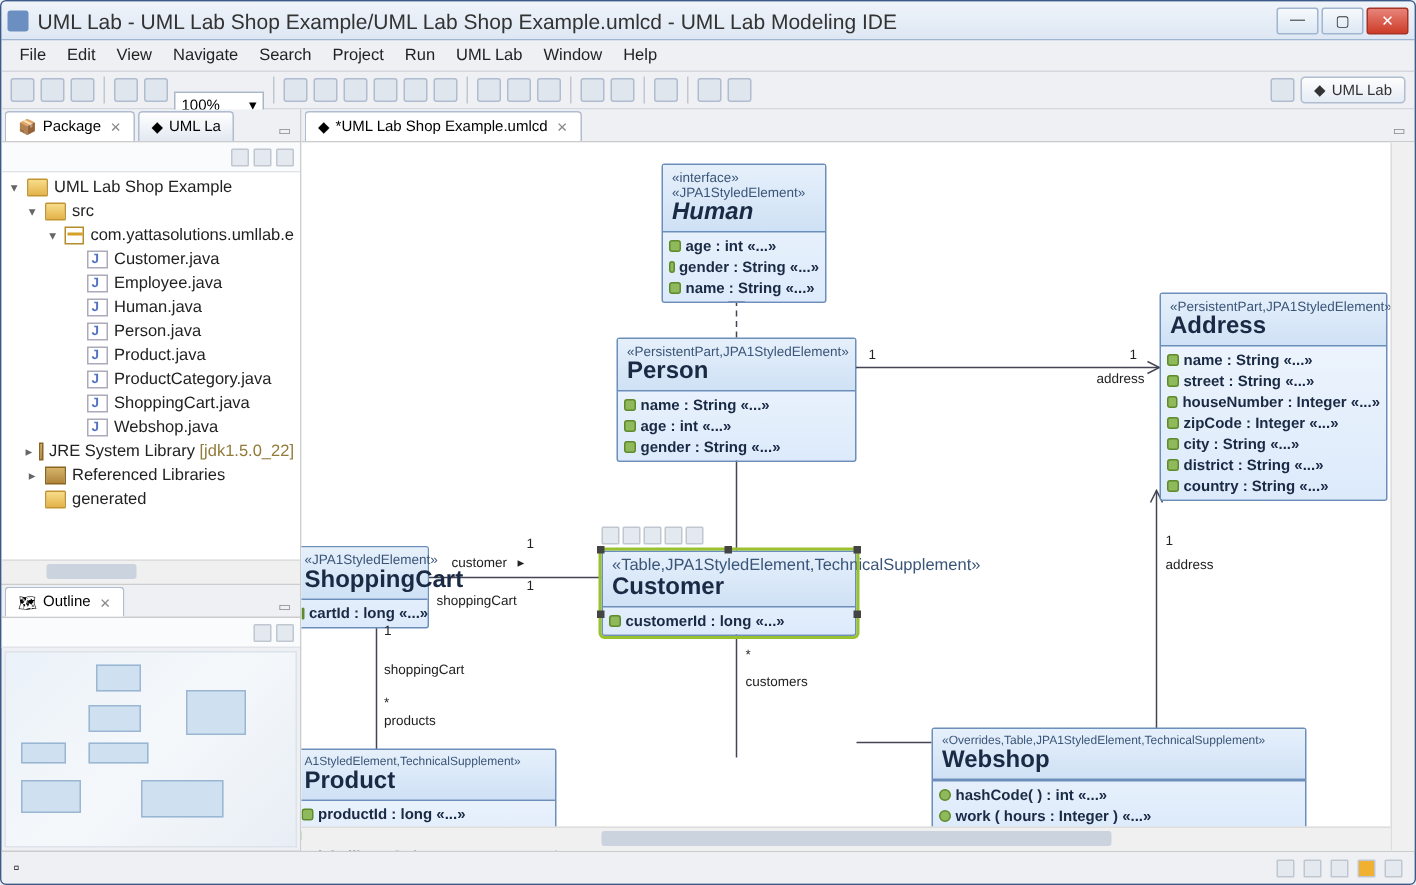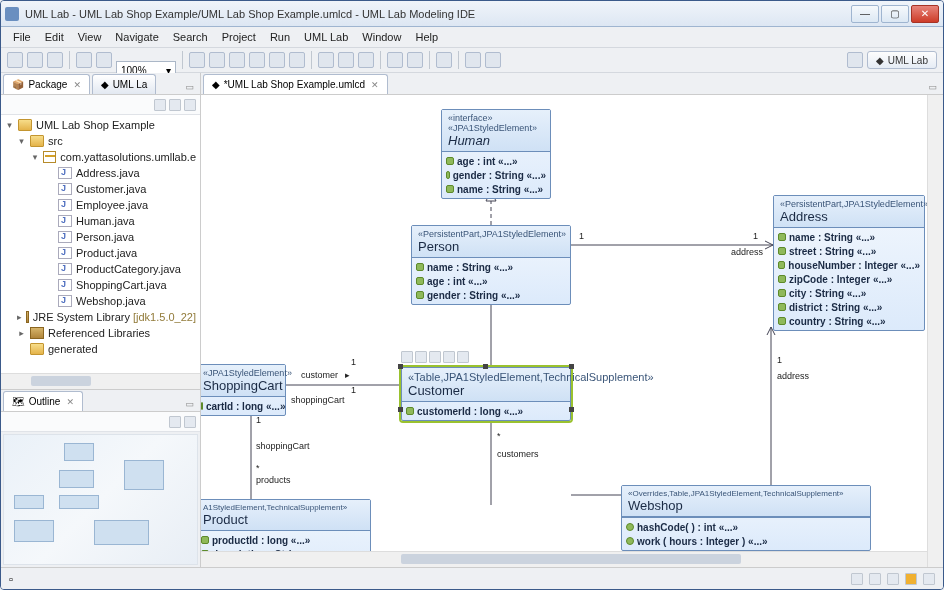--- a/index.html
+++ b/index.html
@@ -1,19 +1,19 @@
 <!DOCTYPE html>
 <html><head>
 <meta charset="utf-8">
 <style>
 * { margin: 0; padding: 0; box-sizing: border-box; }
 body { font-family: Tahoma, Arial, sans-serif; font-size: 11px; background: #eef0f3; width: 944px; height: 590px; overflow: hidden; border: 1px solid #3b5a8a; border-radius: 4px; }
 .titlebar { height: 26px; background: linear-gradient(#f0f4fa, #dde7f3); display: flex; align-items: center; padding: 0 4px; border-bottom: 1px solid #9fb5d0; }
 .titlebar-icon { width: 14px; height: 14px; background: #6a8fc0; border-radius: 2px; margin-right: 6px; }
-.titlebar-text { flex: 1; color: #333; font-size: 11px; }
+.titlebar-text { flex: 1; color: #333; font-size: 14px; }
 .win-btns { display: flex; gap: 2px; }
 .win-btn { width: 28px; height: 18px; border: 1px solid #9fb5d0; background: linear-gradient(#f6f9fc,#dce8f4); border-radius: 2px; display: flex; align-items: center; justify-content: center; font-size: 10px; color: #333; }
 .win-btn.close { background: linear-gradient(#e7847a,#cd3c28); color: #fff; border-color: #a63325; }
 .menubar { height: 20px; background: #eef0f3; display: flex; align-items: center; padding: 0 6px; gap: 2px; }
 .menubar span { padding: 2px 6px; color: #222; cursor: default; }
 .toolbar { height: 26px; background: #eef0f3; border-top: 1px solid #d4d8de; border-bottom: 1px solid #d4d8de; display: flex; align-items: center; padding: 0 6px; gap: 4px; }
 .tb-ico { width: 16px; height: 16px; background: #e0e6ee; border: 1px solid #b0bccf; border-radius: 2px; }
 .tb-sep { width: 1px; height: 18px; background: #c0c7d0; margin: 0 2px; }
 .zoom-box { width: 60px; height: 18px; border: 1px solid #abb7c7; background: #fff; display: flex; align-items: center; padding: 0 4px; font-size: 10px; margin-top: 20px; }
 .right-chip { margin-left: auto; display: flex; gap: 4px; align-items: center; }
@@ -45,21 +45,21 @@
 .outline-pane { border-top: 1px solid #ccc; display: flex; flex-direction: column; height: 178px; }
 .outline-img { flex:1; background: linear-gradient(135deg, #eaf1f8 0%, #f5f8fb 50%, #e8eef5 100%); border:1px solid #dde3ea; margin:2px; position:relative; }
 .outline-box { position:absolute; background:#cfe0f0; border:1px solid #9ab6d3; }
 .editor-col { flex: 1; display: flex; flex-direction: column; }
 .editor-tabs { height: 22px; background: #eef0f3; display: flex; align-items: flex-end; padding: 0 2px; border-bottom: 1px solid #ccc; }
 .diagram-area { flex:1; background:#fff; position:relative; overflow:hidden; }
 .uml-class { position:absolute; background:linear-gradient(#f2f7fd,#dceafb); border:1px solid #6c8eba; border-radius:2px; font-size:10px; color:#1a2a44; }
 .uml-class.selected { outline:2px solid #9ac22e; outline-offset:0px; }
 .uml-head { text-align:left; padding:3px 6px; border-bottom:1px solid #6c8eba; background:linear-gradient(#e6f0fb,#cfe1f5); }
 .uml-head .stereo { font-size:9px; color:#3a5578; }
-.uml-head .cname { font-weight:normal; font-size:13px; }
+.uml-head .cname { font-weight:bold; font-size:16px; }
 .uml-head .cname.italic { font-style: italic; }
 .uml-body { padding:2px 4px; }
 .uml-attr { display:flex; align-items:center; gap:3px; height:14px; white-space:nowrap;font-weight:bold; }
 .attr-ico { width:8px; height:8px; background:#8fb95a; border:1px solid #5d8a2a; border-radius:2px; }
 .attr-ico.op { border-radius:50%; }
 .conn-label { position:absolute; font-size:9px; color:#222; background:transparent; }
 svg.connections { position:absolute; left:0; top:0; width:100%; height:100%; pointer-events:none; }
 .editor-scroll-v { position:absolute; right:0; top:0; width:16px; height:100%; background:#f0f0f0; border-left:1px solid #ddd; }
 .editor-scroll-h { position:absolute; left:0; bottom:0; right:16px; height:16px; background:#f0f0f0; border-top:1px solid #ddd; }
 .editor-scroll-h::after { content:''; position:absolute; left:200px; top:2px; width:340px; height:10px; background:#cbd3de; border-radius:2px; }
@@ -155,25 +155,20 @@
           <span>src</span>
         </div>
       <div class="tree-item ind2">
           <span class="twist">▾</span>
           <span class="tree-ico ico-pkg"></span>
           <span>com.yattasolutions.umllab.e</span>
         </div>
       <div class="tree-item ind3">
           <span class="twist"></span>
           <span class="tree-ico ico-java"></span>
-          <span>Address.java</span>
-        </div>
-      <div class="tree-item ind3">
-          <span class="twist"></span>
-          <span class="tree-ico ico-java"></span>
           <span>Customer.java</span>
         </div>
       <div class="tree-item ind3">
           <span class="twist"></span>
           <span class="tree-ico ico-java"></span>
           <span>Employee.java</span>
         </div>
       <div class="tree-item ind3">
           <span class="twist"></span>
           <span class="tree-ico ico-java"></span>

